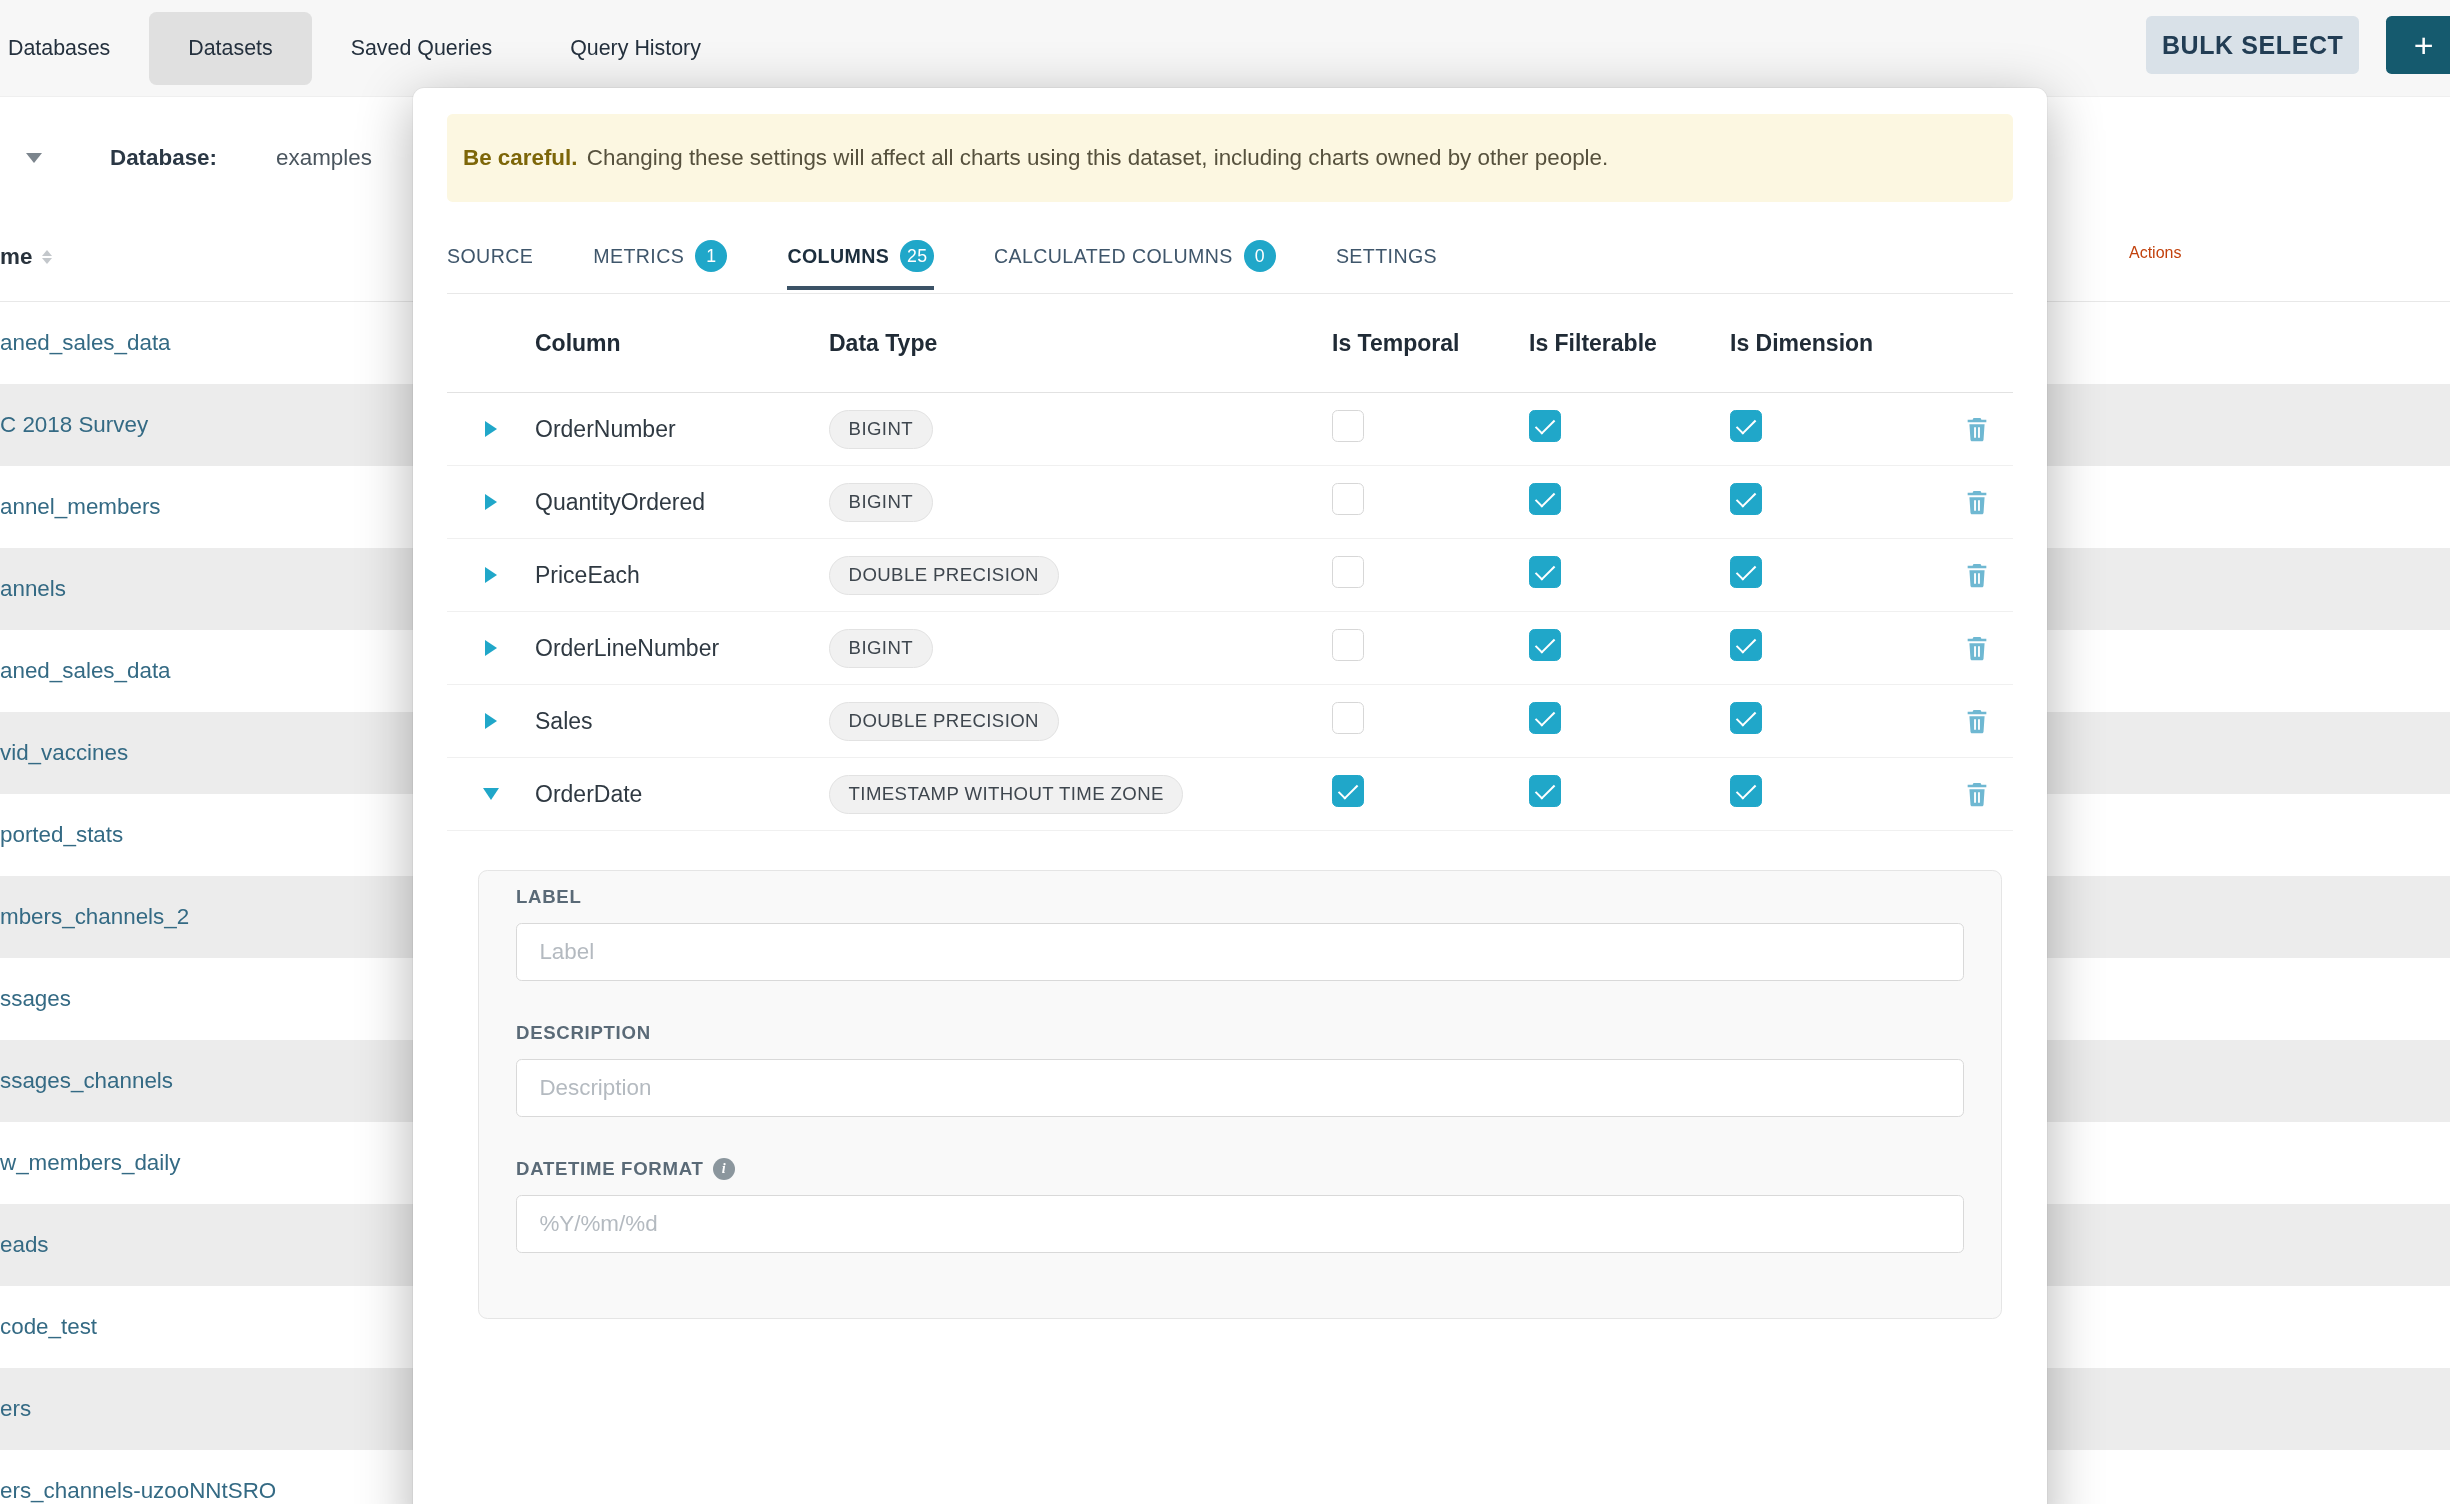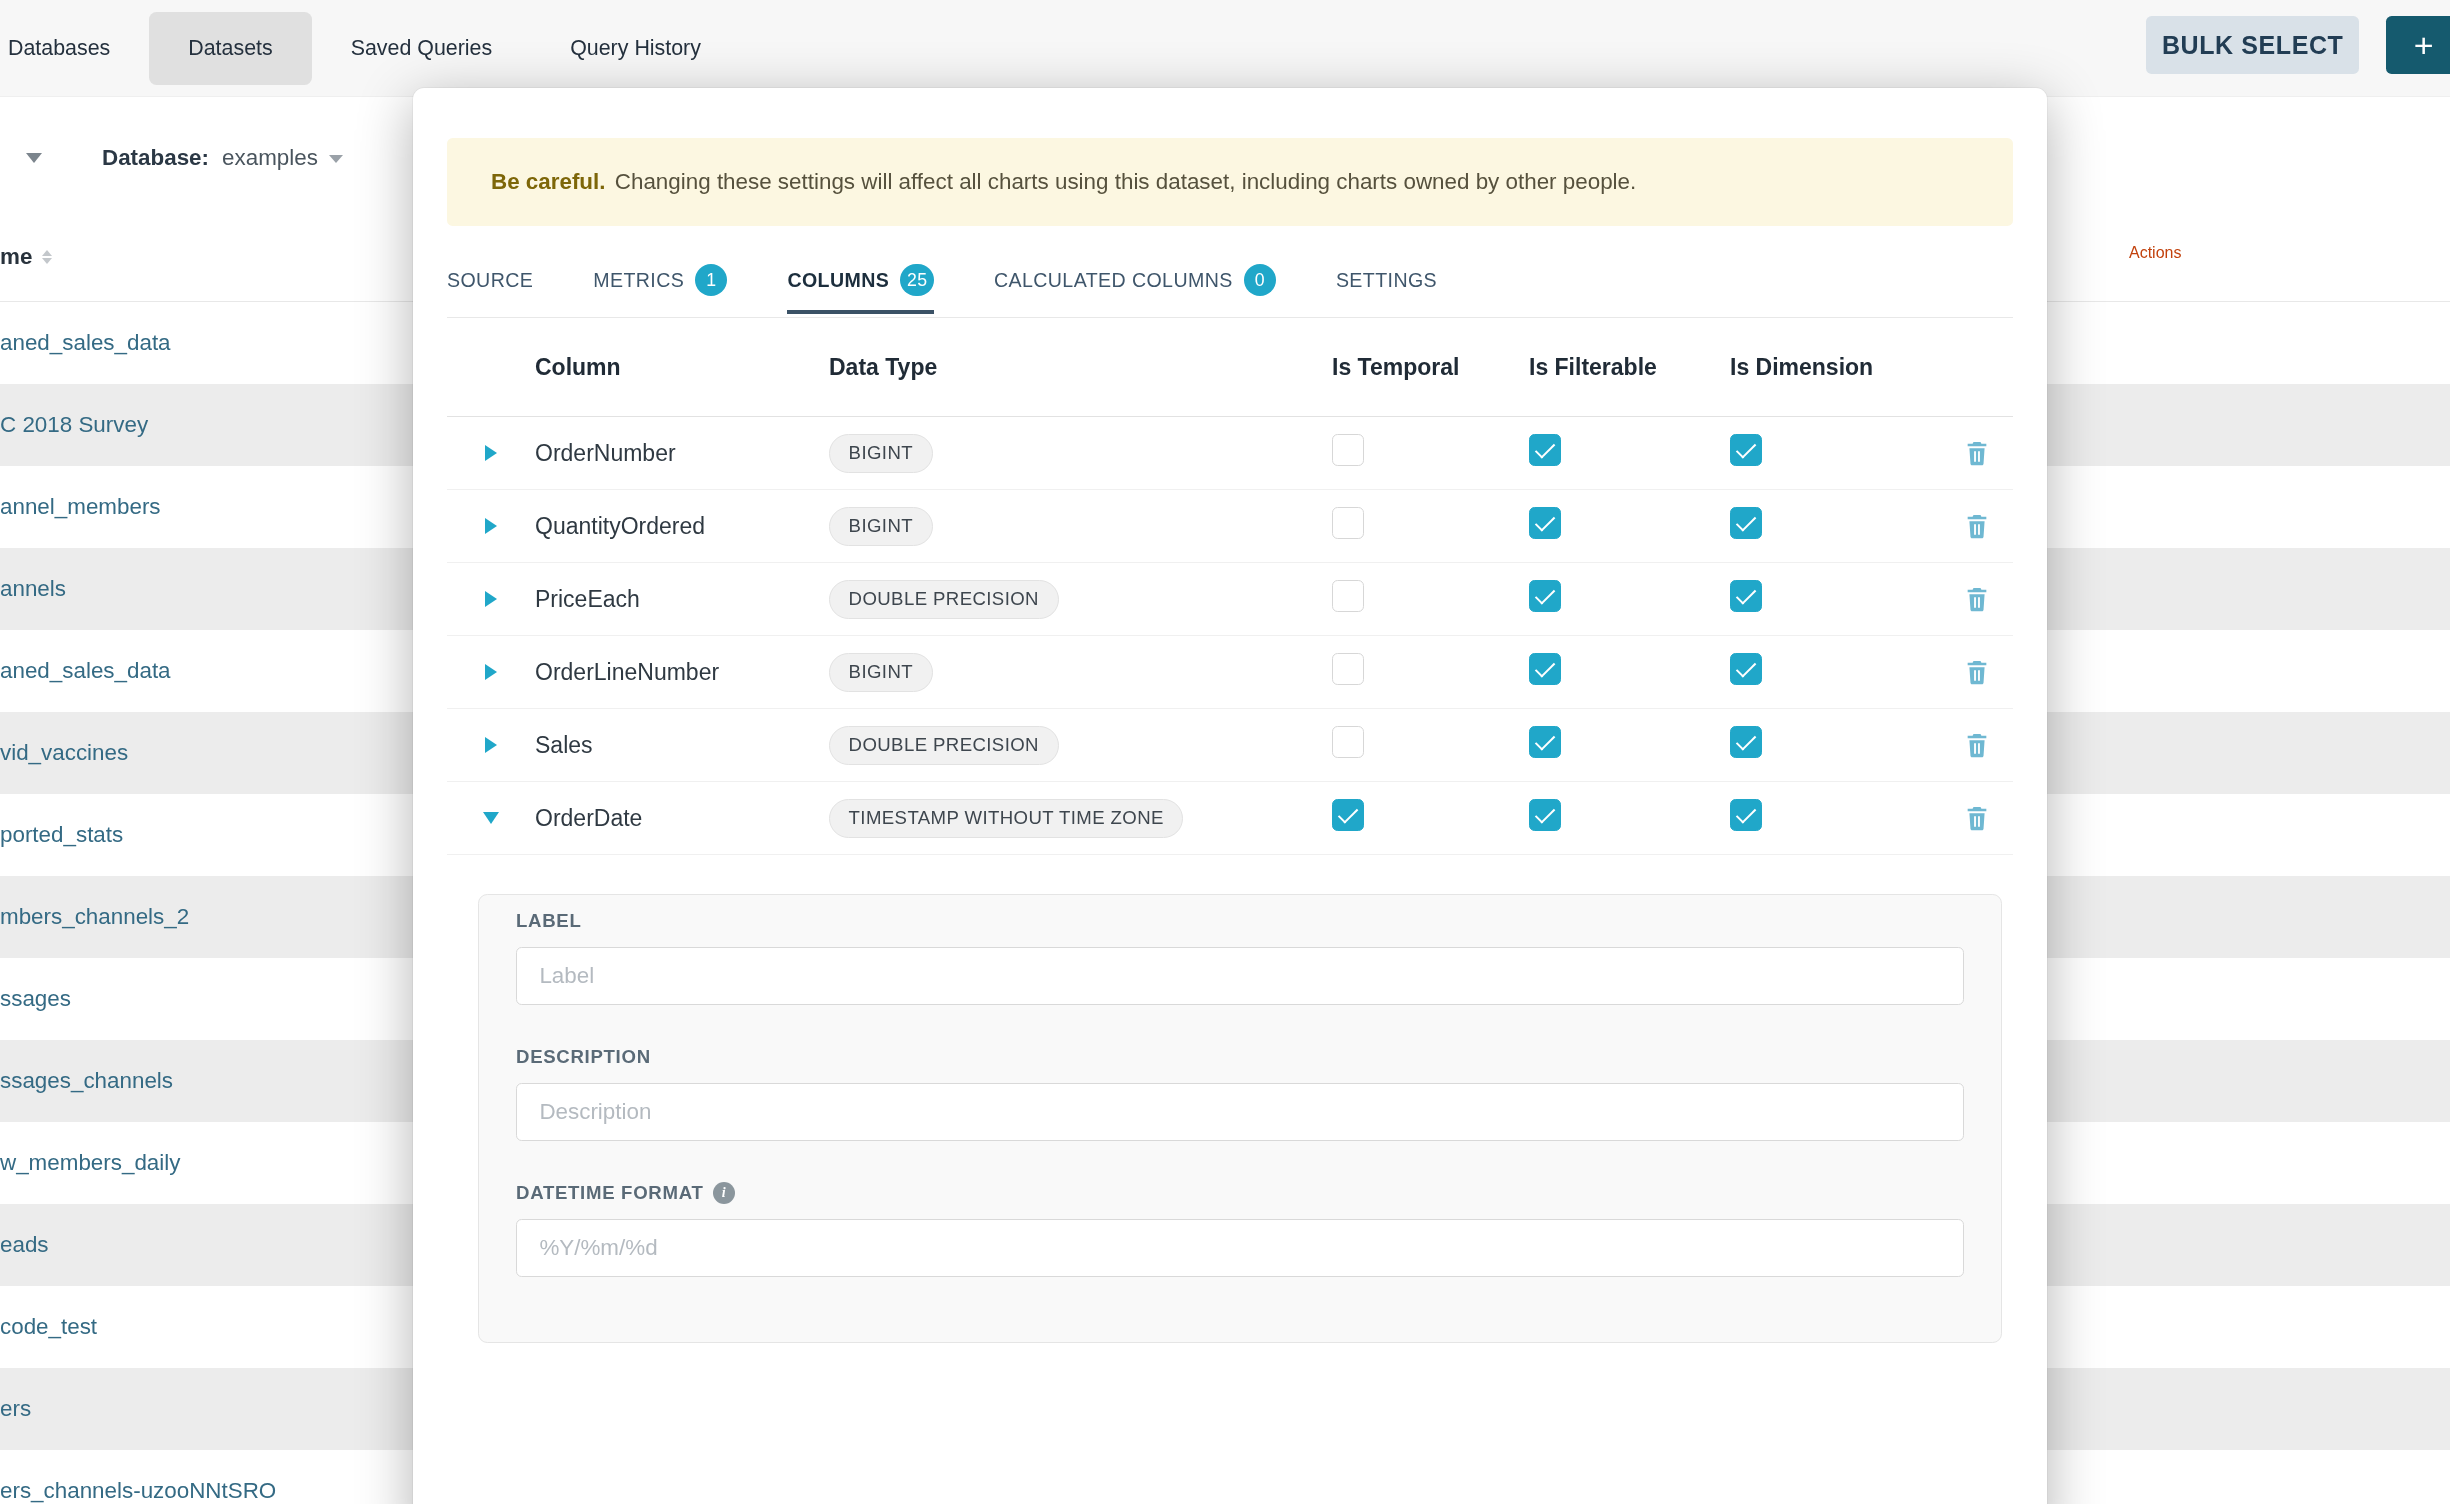--- a/index.html
+++ b/index.html
@@ -19,21 +19,21 @@
   .nav-right { position:absolute; right:-11.2px; top:16px; display:flex; gap:27px; }
   .bulk-btn { width:213px; height:58px; background:#d9e1e8; color:#223d54; font-size:25px; font-weight:700;
               letter-spacing:0.6px; border:none; border-radius:5.6px; cursor:pointer; font-family:inherit; }
   .add-btn { width:75px; height:58px; background:#155a6e; color:#fff; font-size:34px; font-weight:300;
              border:none; border-radius:5.6px; cursor:pointer; font-family:inherit; line-height:1; }
 
   
   .left-caret { position:absolute; left:26px; top:153px; width:0; height:0;
                 border-left:8.4px solid transparent; border-right:8.4px solid transparent;
                 border-top:10.3px solid #7c858d; }
-  .db-filter { position:absolute; left:102px; top:136px; display:flex; align-items:center; height:43px; font-size:22.4px; }
+  .db-filter { position:absolute; left:110px; top:136px; display:flex; align-items:center; height:43px; font-size:22.4px;gap:46px; }
   .db-label { font-weight:700; color:#2b3845; margin-right:13px; }
   .db-value { color:#4a555e; margin-right:11.2px; }
   .dd-caret { width:0; height:0; border-left:7.5px solid transparent; border-right:7.5px solid transparent;
               border-top:8.4px solid #9aa1a8; margin-top:3.7px; }
   .list-name-header { position:absolute; left:0; top:244px; display:flex; align-items:center;
                       font-size:22.4px; font-weight:700; color:#28323c; }
   .sort-icon { display:inline-flex; flex-direction:column; gap:2.8px; margin-left:9.3px; }
   .tri-up { width:0; height:0; border-left:5.6px solid transparent; border-right:5.6px solid transparent;
             border-bottom:6.5px solid #c3c7cb; }
   .tri-down { width:0; height:0; border-left:5.6px solid transparent; border-right:5.6px solid transparent;
@@ -50,22 +50,22 @@
            box-shadow:0 13px 56px rgba(0,0,0,0.30), 0 0 0 0.9px rgba(0,0,0,0.04); }
   .modal-header { height:104px; background:#f9f9f9; border-bottom:0.9px solid #e8e8e8;
                   border-radius:11.2px 11.2px 0 0; display:flex; align-items:center;
                   justify-content:space-between; padding:0 37px; }
   .modal-title { font-size:26px; color:#1f2730; display:flex; align-items:baseline; }
   .modal-title .bold { font-weight:700; margin-left:9.3px; }
   .modal-close { background:none; border:none; font-size:43px; color:#9aa1a8; font-weight:300;
                  cursor:pointer; line-height:1; font-family:inherit; }
   .modal-body { padding:0 34px; }
 
-  .warning { margin-top:50px; height:88px; background:#fcf7e1; border-radius:5.6px; display:flex;
-             align-items:center; padding:0 44px; font-size:22.4px; color:#56513d; }
+  .warning { margin-top:26px; height:88px; background:#fcf7e1; border-radius:5.6px; display:flex;
+             align-items:center; padding:0 16px; font-size:22.4px; color:#56513d; }
   .warning .bold { color:#7d6608; font-weight:700; margin-right:9.3px; }
 
   .mtabs { display:flex; align-items:center; gap:60px; margin-top:34px; height:58px;
            border-bottom:0.9px solid #e8e8e8; }
   .mtab { position:relative; display:flex; align-items:center; gap:11.2px; padding-bottom:17px;
           font-size:19.6px; letter-spacing:0.4px; color:#3f566b; font-weight:500; cursor:pointer;
           white-space:nowrap; }
   .mtab.active { color:#1c2e3d; font-weight:700; }
   .mtab.active::after { content:""; position:absolute; left:0; right:0; bottom:-0.9px; height:3.7px;
                         background:#3b5266; }

